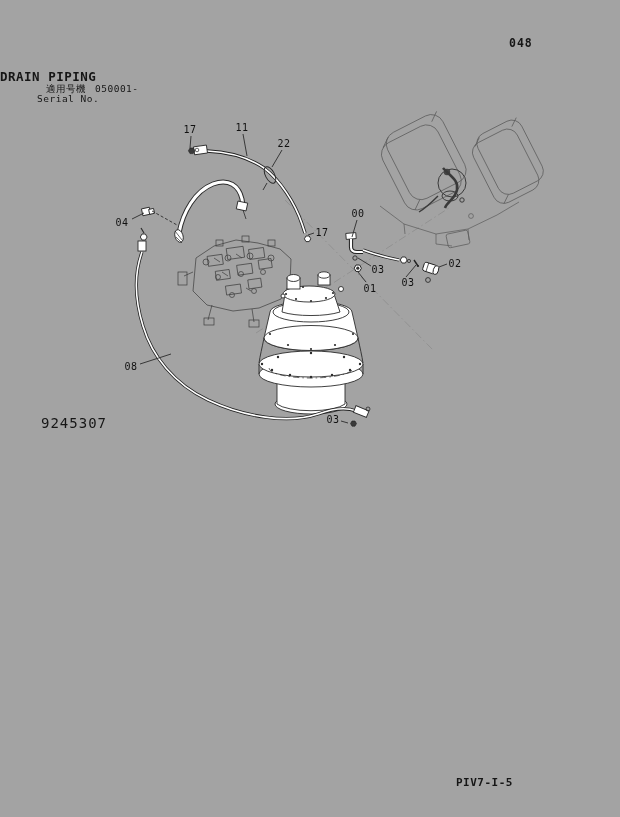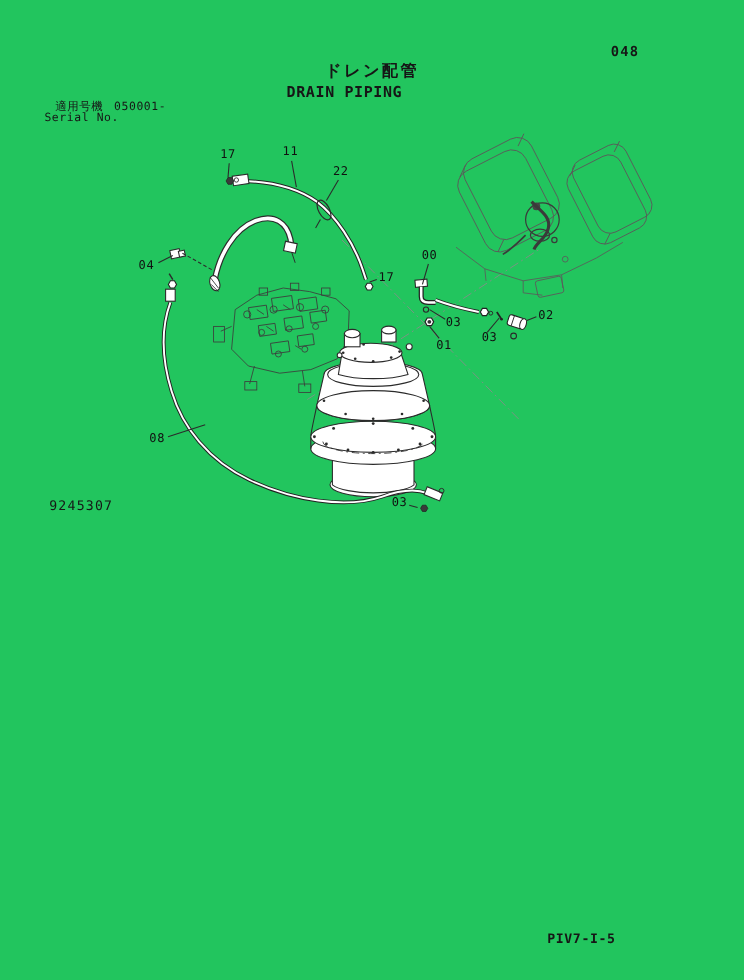--- a/index.html
+++ b/index.html
@@ -1,28 +1,28 @@
 <!DOCTYPE html>
 <html><head>
 <meta charset="utf-8">
 <style>
   html,body{margin:0;padding:0;background:#e8e8e8;}
   .page{
     position:relative;width:620px;height:817px;margin:0 auto;
-    background:#22c55e;color:#161616;overflow:hidden;
+    background:#a3a3a3;color:#161616;overflow:hidden;
     font-family:"DejaVu Sans Mono","Liberation Mono",monospace;
   }
   .abs{position:absolute;white-space:nowrap;}
   .page-number{left:509px;top:36px;font-size:11.5px;font-weight:bold;letter-spacing:1px;}
   .title-ja{left:0;top:50px;width:620px;text-align:center;font-size:13.5px;font-weight:bold;letter-spacing:2px;}
-  .title-en{left:0;top:69px;width:550px;text-align:center;font-size:12.5px;font-weight:bold;letter-spacing:.5px;padding-left:12px;}
+  .title-en{left:0;top:69px;width:550px;font-size:12.5px;font-weight:bold;letter-spacing:.5px;}
   .serial-ja{left:46px;top:83px;font-size:9.5px;letter-spacing:.5px;}
   .serial-ja .serial-val{margin-left:9px;}
   .serial-en{left:37px;top:93px;font-size:9.5px;letter-spacing:.5px;}
-  .drawing-number{left:41px;top:415px;font-size:11px;letter-spacing:1px;}
+  .drawing-number{left:41px;top:415px;font-size:14px;letter-spacing:1px;}
   .sheet-code{left:456px;top:776px;font-size:11px;font-weight:bold;letter-spacing:.5px;}
   .callout{
     position:absolute;transform:translate(-50%,-50%);
     font-size:10px;color:#111;letter-spacing:.5px;
   }
   svg{position:absolute;left:0;top:0;}
   #leader-layer line{stroke:#2b2b2b;stroke-width:.9;}
 </style>
 </head>
 <body>
@@ -215,21 +215,20 @@
         <line x1="371" y1="266" x2="358" y2="258"></line>
         <line x1="366" y1="282" x2="358" y2="272"></line>
         <line x1="406" y1="277" x2="416" y2="265"></line>
         <line x1="447" y1="264" x2="439" y2="267"></line>
         <line x1="140" y1="364" x2="171" y2="354"></line>
         <line x1="341" y1="421" x2="348" y2="423"></line>
       </g>
   </svg>
 
   <div class="abs page-number">048</div>
-  <div class="abs title-ja">ドレン配管</div>
   <div class="abs title-en">DRAIN PIPING</div>
   <div class="abs serial-ja">
     <span>適用号機</span><span class="serial-val">050001-</span>
   </div>
   <div class="abs serial-en">Serial No.</div>
   <div class="abs drawing-number">9245307</div>
   <div class="abs sheet-code">PIV7-I-5</div>
 
   <div id="callout-layer">
       <div class="callout" style="left: 190px; top: 129px;">17</div>

